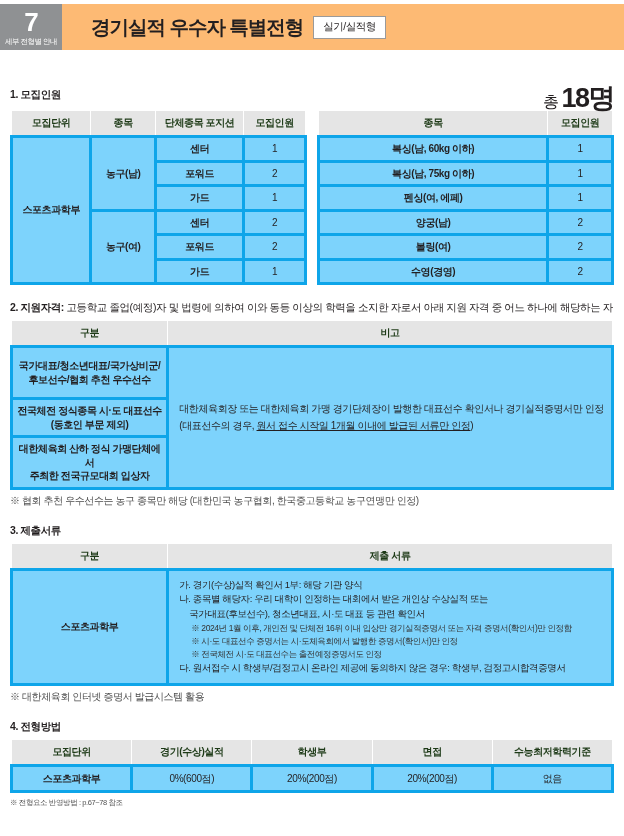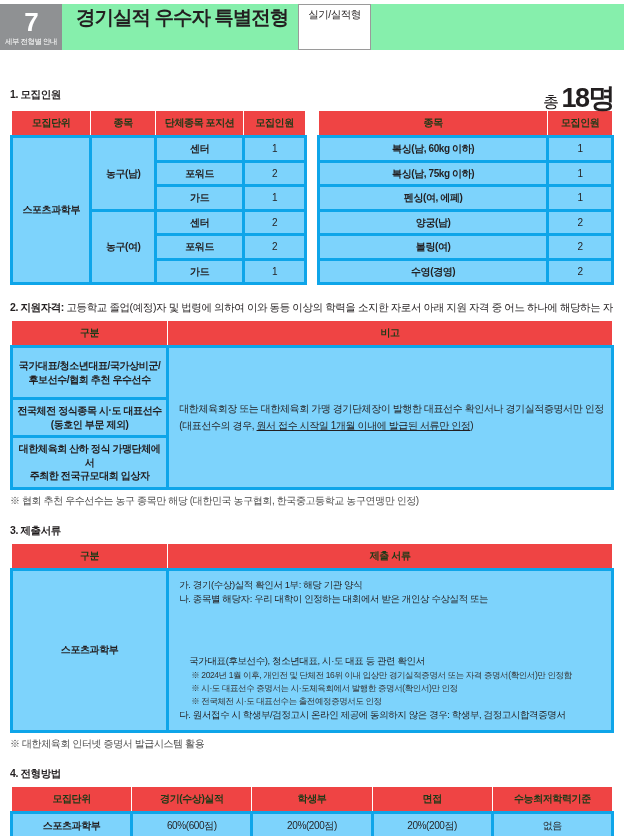--- a/index.html
+++ b/index.html
@@ -40,23 +40,24 @@
     line-height: 1;
     letter-spacing: -1px;
   }
   .header-num .sub {
     font-size: 7.5px;
     margin-top: 2px;
     letter-spacing: -0.5px;
   }
   .header-title {
     flex: 1;
-    background: #86efac;
+    background: #fdba74;
     display: flex;
-    padding-left: 14px;
+    align-items: center;
+    padding-left: 29px;
   }
   .header-title .main-title {
     font-size: 19.5px;
     font-weight: bold;
     letter-spacing: -1px;
     color: #231f20;
   }
   .header-title .badge {
     margin-left: 10px;
     border: 1px solid #9a9a9a;
@@ -107,21 +108,21 @@
   }
 
   
   table {
     border-collapse: collapse;
     width: 100%;
     font-size: 10px;
     letter-spacing: -0.4px;
   }
   table th {
-    background: #ef4444;
+    background: #e5e5e5;
     color: #1d3a17;
     font-weight: bold;
     border: 1px solid #ffffff;
     padding: 5px 2px;
     text-align: center;
     font-size: 10px;
   }
   table td {
     border: 3px solid #0ea5e9;
     padding: 4px 3px;
@@ -150,21 +151,21 @@
   }
 
   .sec { margin-top: 16px; }
 
   .doc-list {
     text-align: left;
     padding: 7px 16px 7px 10px;
     line-height: 1.55;
     font-size: 9.5px;
   }
-  .doc-list .indent1 { padding-left: 10px; margin-top: 47px; }
+  .doc-list .indent1 { padding-left: 10px; }
   .doc-list .small-star {
     font-size: 8.5px;
     padding-left: 12px;
     color: #333;
   }
 
   .footer-note {
     font-size: 7.5px;
     color: #555;
     letter-spacing: -0.4px;
@@ -373,21 +374,21 @@
           <th>모집단위</th>
           <th>경기(수상)실적</th>
           <th>학생부</th>
           <th>면접</th>
           <th>수능최저학력기준</th>
         </tr>
       </thead>
       <tbody>
         <tr>
           <td class="bold" style="height:26px">스포츠과학부</td>
-          <td>60%(600점)</td>
+          <td>0%(600점)</td>
           <td>20%(200점)</td>
           <td>20%(200점)</td>
           <td>없음</td>
         </tr>
       </tbody>
     </table>
   </div>
   <div class="footer-note">※ 전형요소 반영방법 : p.67~78 참조</div>
 </div>
 

